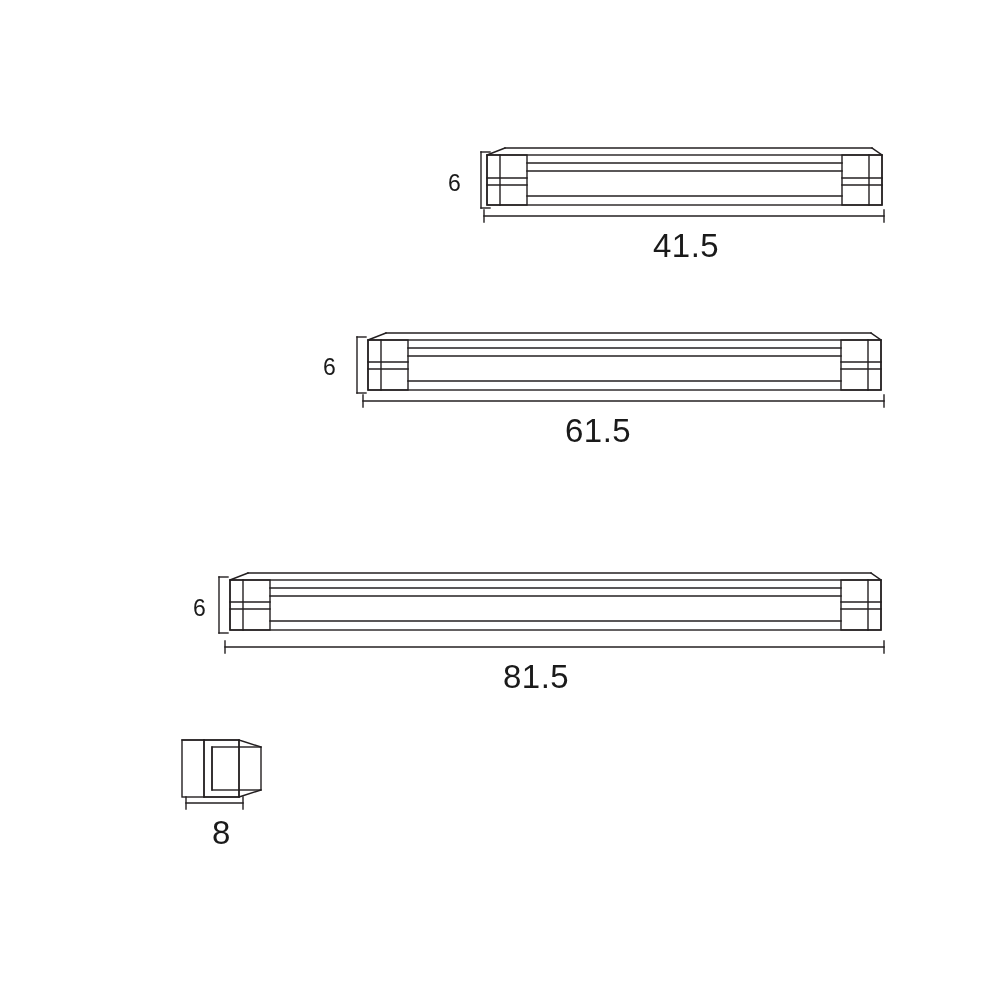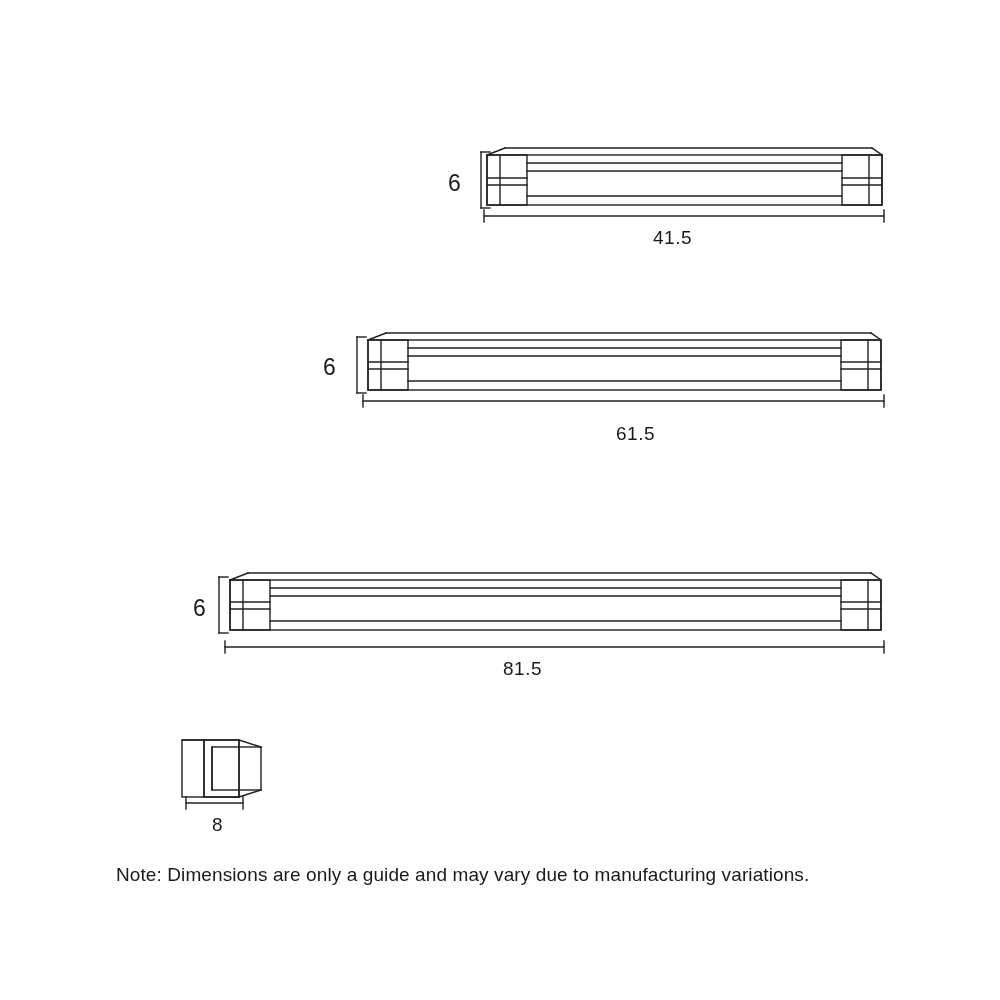--- a/index.html
+++ b/index.html
@@ -29,34 +29,34 @@
     width: 1000px;
     height: 1000px;
   }
   .txt {
     position: absolute;
     white-space: nowrap;
     font-family: "Liberation Sans", sans-serif;
     color: #1a1a1a;
   }
   .dim-len {
-    font-size: 19px;
+    font-size: 33px;
     letter-spacing: 0.5px;
     text-align: center;
   }
   .dim-h {
     font-size: 23px;
   }
   .note {
     font-size: 19px;
     letter-spacing: 0.1px;
   }
   
   .lbl-41 { left: 653px; top: 227px; }
-  .lbl-61 { left: 616px; top: 412px; margin-top: 11px; }
+  .lbl-61 { left: 565px; top: 412px; }
   .lbl-81 { left: 503px; top: 658px; }
   .lbl-8  { left: 212px; top: 814px; }
   .h1 { left: 448px; top: 170px; }
   .h2 { left: 323px; top: 354px; }
   .h3 { left: 193px; top: 595px; }
   .note-pos { left: 116px; top: 864px; }
 </style>
 </head>
 <body>
 
@@ -189,15 +189,14 @@
   <div class="txt dim-len lbl-41">41.5</div>
 
   <div class="txt dim-h h2">6</div>
   <div class="txt dim-len lbl-61">61.5</div>
 
   <div class="txt dim-h h3">6</div>
   <div class="txt dim-len lbl-81">81.5</div>
 
   <div class="txt dim-len lbl-8">8</div>
 
-  <div class="txt note note-pos">Note: Dimensions are only a guide and may vary due to manufacturing variations.</div>
 
 </div>
 
 </body></html>

